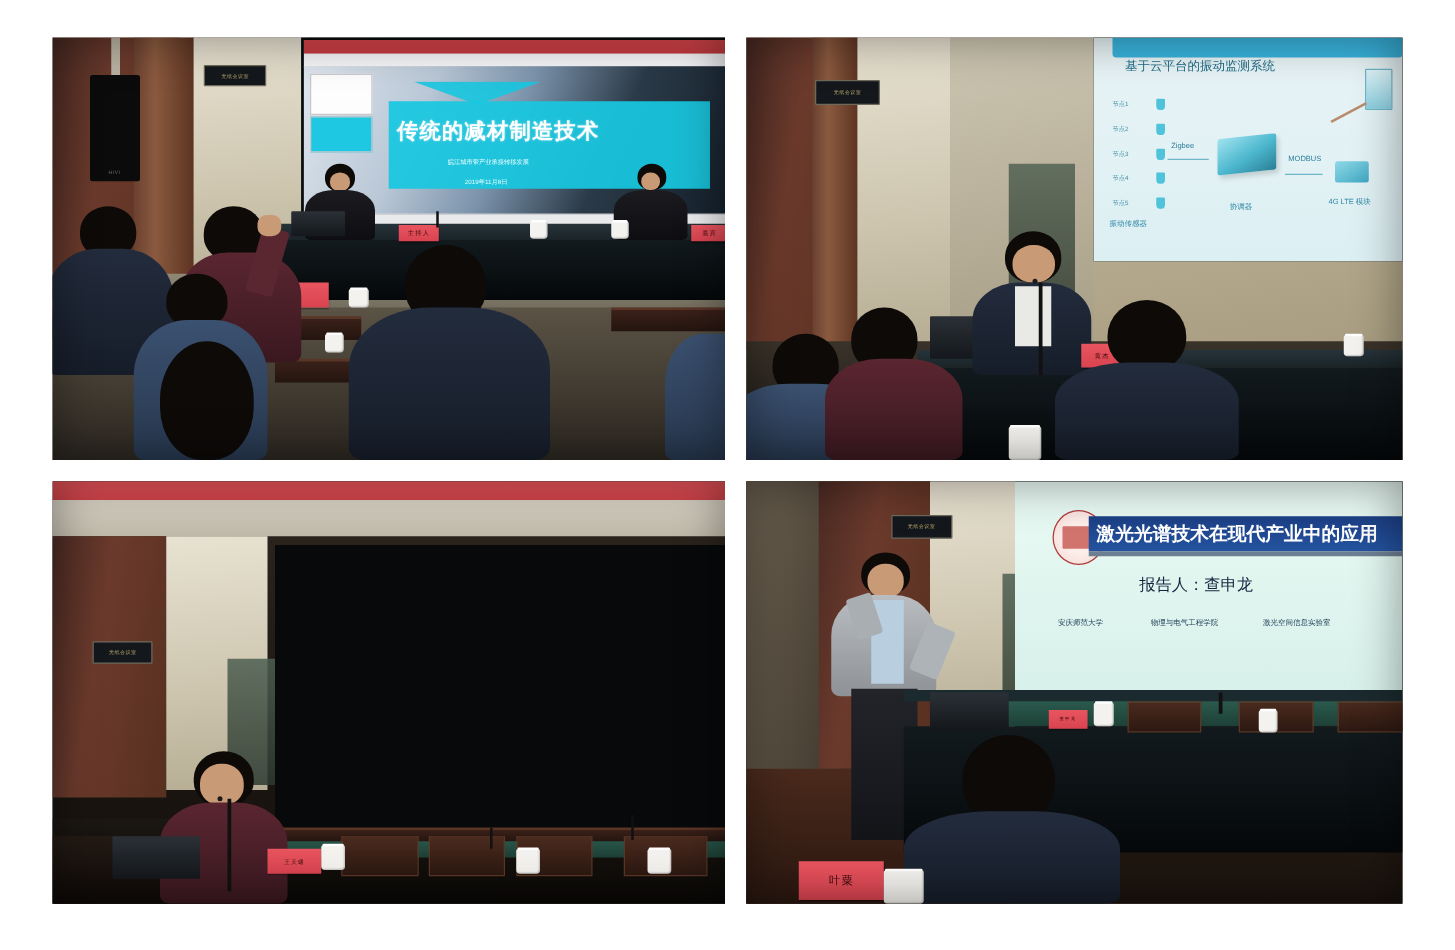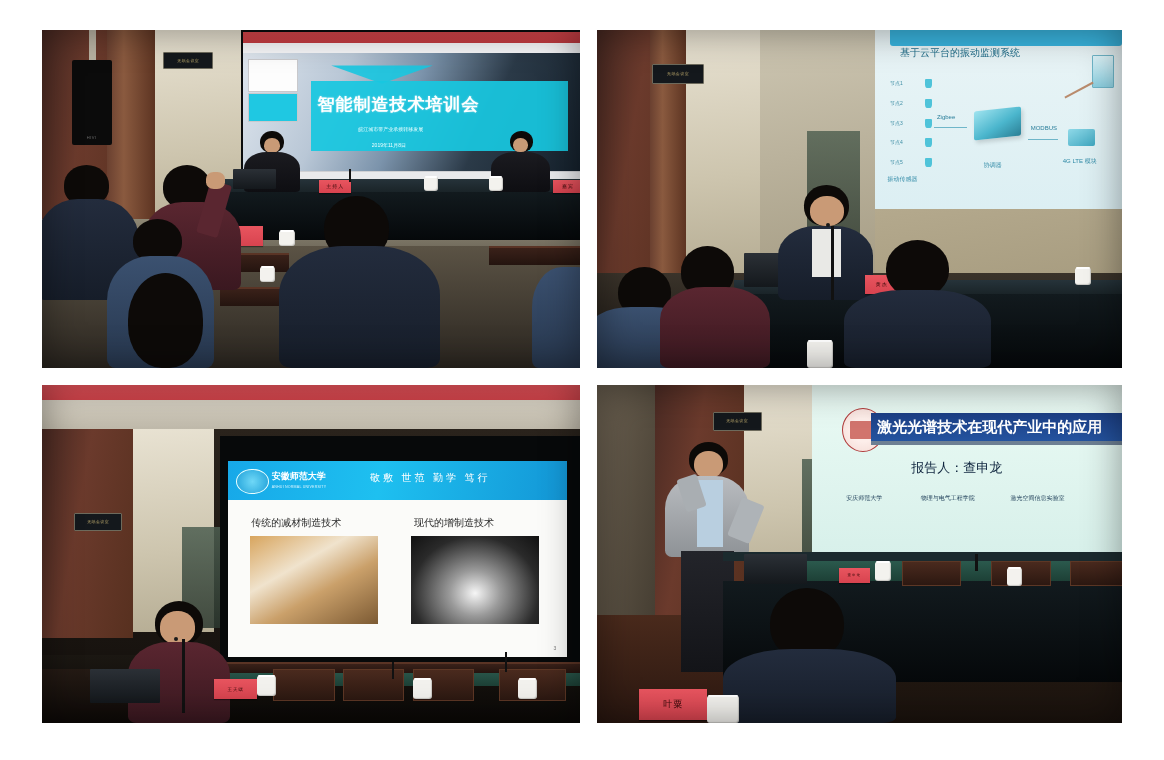--- a/index.html
+++ b/index.html
@@ -150,21 +150,21 @@
     <div class="screen" style="left:37%;top:0;width:63%;height:45%;">
       <div class="slide" style="inset:0;">
         <div class="s1-desktop"></div>
         <div class="s1-ribbon"></div>
         <div class="s1-ribbon2"></div>
         <div class="s1-photo"></div>
         <div class="s1-thumb"></div>
         <div class="s1-thumb2"></div>
         <div class="s1-cyanband2"></div>
         <div class="s1-cyanband"></div>
-        <div class="s1-title" style="font-size:17px;">智能制造技术培训会</div>
+        <div class="s1-title" style="font-size:17px;">传统的减材制造技术</div>
         <div class="s1-sub" style="font-size:5px;">皖江城市带产业承接转移发展</div>
         <div class="s1-date" style="font-size:5px;">2019年11月8日</div>
         <div class="s1-taskbar"></div>
       </div>
     </div>
 
     <div class="table-top" style="left:33%;top:44%;width:67%;height:4%;"></div>
     <div class="skirt" style="left:33%;top:48%;width:67%;height:14%;"></div>
 
     <div class="head hair-dark" style="left:40.5%;top:30%;width:4.4%;height:6.5%;"></div>
@@ -303,38 +303,20 @@
     <div class="layer wall-wood" style="left:0;top:13%;width:17%;height:62%;"></div>
     <div class="layer wall-marble" style="left:17%;top:13%;width:15%;height:60%;"></div>
     <div class="layer" style="left:26%;top:42%;width:9%;height:30%;background:linear-gradient(#4d5f51,#2d3930);opacity:.85;"></div>
     <div class="layer" style="left:0;top:80%;width:100%;height:20%;background:linear-gradient(#1b1712,#0a0806);"></div>
 
     <div class="plaque" style="left:6%;top:38%;width:8.5%;height:4.5%;">
       <span>无纸会议室</span>
     </div>
 
     <div class="screen-frame" style="left:33%;top:15%;width:67%;height:68%;"></div>
-    <div class="screen" style="left:34.5%;top:22.5%;width:63%;height:58%;border:0;background:#fbfbf9;">
-      <div class="slide" style="inset:0;">
-        <div class="s3-bg"></div>
-        <div class="s3-band"></div>
-        <div class="s3-logo"></div>
-        <div class="s3-uni" style="font-size:9px;">安徽师范大学</div>
-        <div class="s3-unien" style="font-size:3.6px;letter-spacing:.2px;">ANHUI NORMAL UNIVERSITY</div>
-        <div class="s3-motto" style="font-size:10px;">敬敷 世范 勤学 笃行</div>
-
-        <div class="s3-cap" style="left:7%;top:28%;font-size:10px;">传统的减材制造技术</div>
-        <div class="s3-cap" style="left:55%;top:28%;font-size:10px;">现代的增制造技术</div>
-
-        <div class="s3-imgL" style="left:6.5%;top:38%;width:38%;height:45%;"></div>
-        <div class="s3-imgR" style="left:54%;top:38%;width:38%;height:45%;"></div>
-
-        <div class="s3-page" style="font-size:5px;">3</div>
-      </div>
-    </div>
 
     <div class="skirt-green" style="left:31%;top:83%;width:69%;height:6%;"></div>
     <div class="desk-wood" style="left:31%;top:82%;width:69%;height:2.5%;"></div>
     <div class="layer" style="left:0;top:84%;width:33%;height:16%;background:linear-gradient(#241a14,#0d0907);"></div>
 
     <div class="layer" style="left:43%;top:84%;width:11%;height:9%;background:linear-gradient(#4a2a1e,#2c1811);border:1px solid #5d3725;"></div>
     <div class="layer" style="left:56%;top:84%;width:11%;height:9%;background:linear-gradient(#4a2a1e,#2c1811);border:1px solid #5d3725;"></div>
     <div class="layer" style="left:69%;top:84%;width:11%;height:9%;background:linear-gradient(#4a2a1e,#2c1811);border:1px solid #5d3725;"></div>
     <div class="layer" style="left:85%;top:84%;width:12%;height:9%;background:linear-gradient(#4a2a1e,#2c1811);border:1px solid #5d3725;"></div>
 

